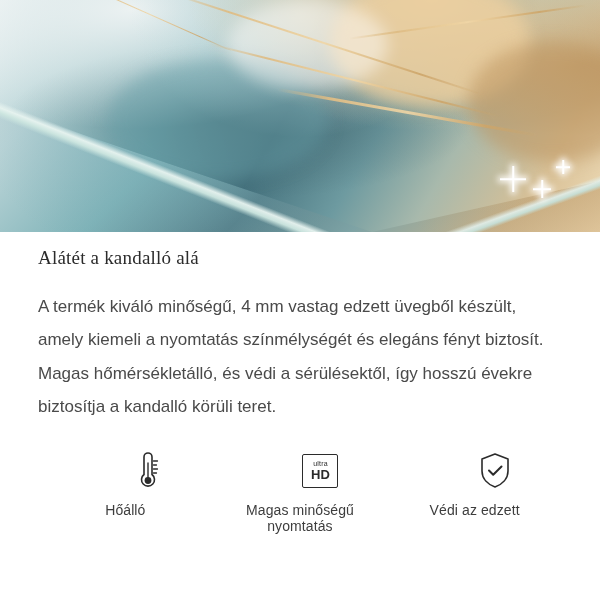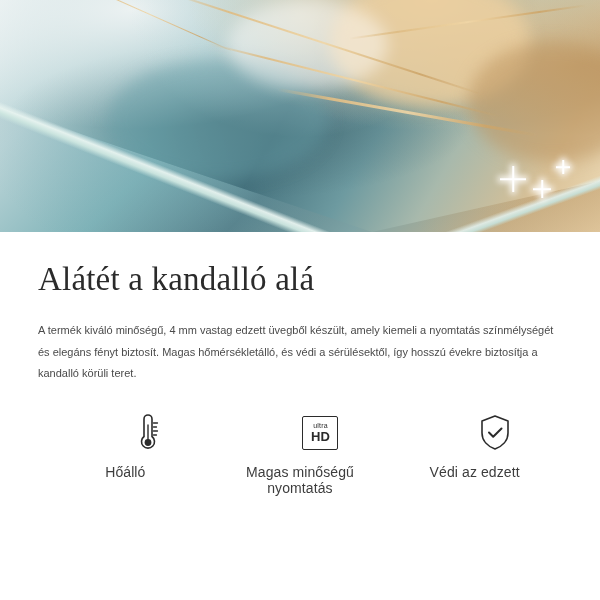--- a/index.html
+++ b/index.html
@@ -119,32 +119,32 @@
   .sp1 { left: 500px; top: 166px; }
   .sp2 { left: 533px; top: 180px; width: 18px; height: 18px; }
   .sp3 { left: 556px; top: 160px; width: 14px; height: 14px; }
 
   
   .content {
     padding: 0 38px;
     box-sizing: border-box;
   }
   .headline {
-    margin: 26px 0 0 0;
+    margin: 14px 0 0 0;
     font-family: "Liberation Serif", serif;
-    font-size: 33px;
+    font-size: 19px;
     line-height: 1.28;
     font-weight: 400;
     color: #2b2b2b;
     letter-spacing: 0.2px;
   }
   .headline .line2 { display: block; }
   .body-copy {
     margin: 20px 0 0 0;
-    font-size: 11px;
+    font-size: 17px;
     line-height: 1.95;
     color: #4a4a4a;
     max-width: 524px;
   }
 
   
   .features {
     margin-top: 26px;
     display: grid;
     grid-template-columns: repeat(3, 1fr);

